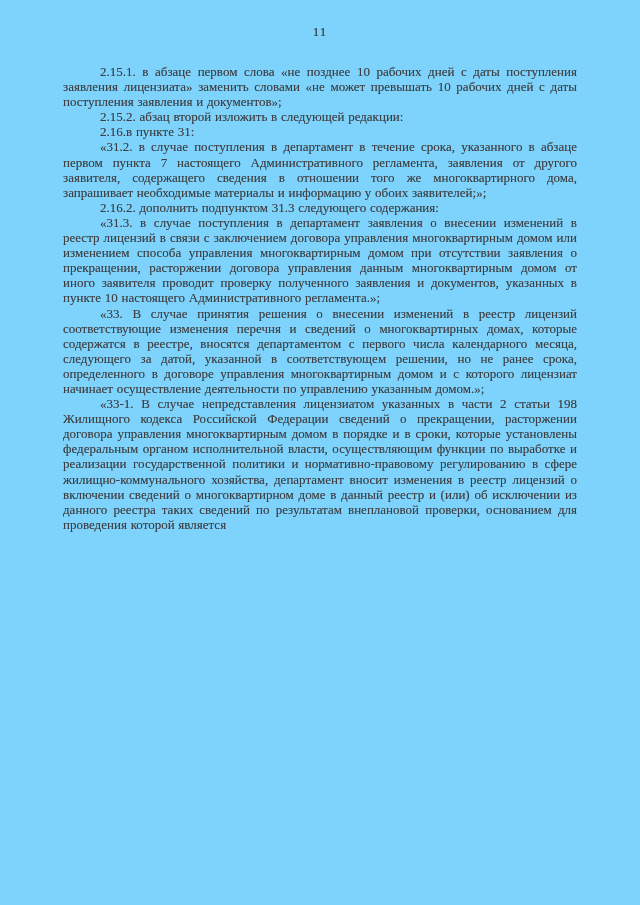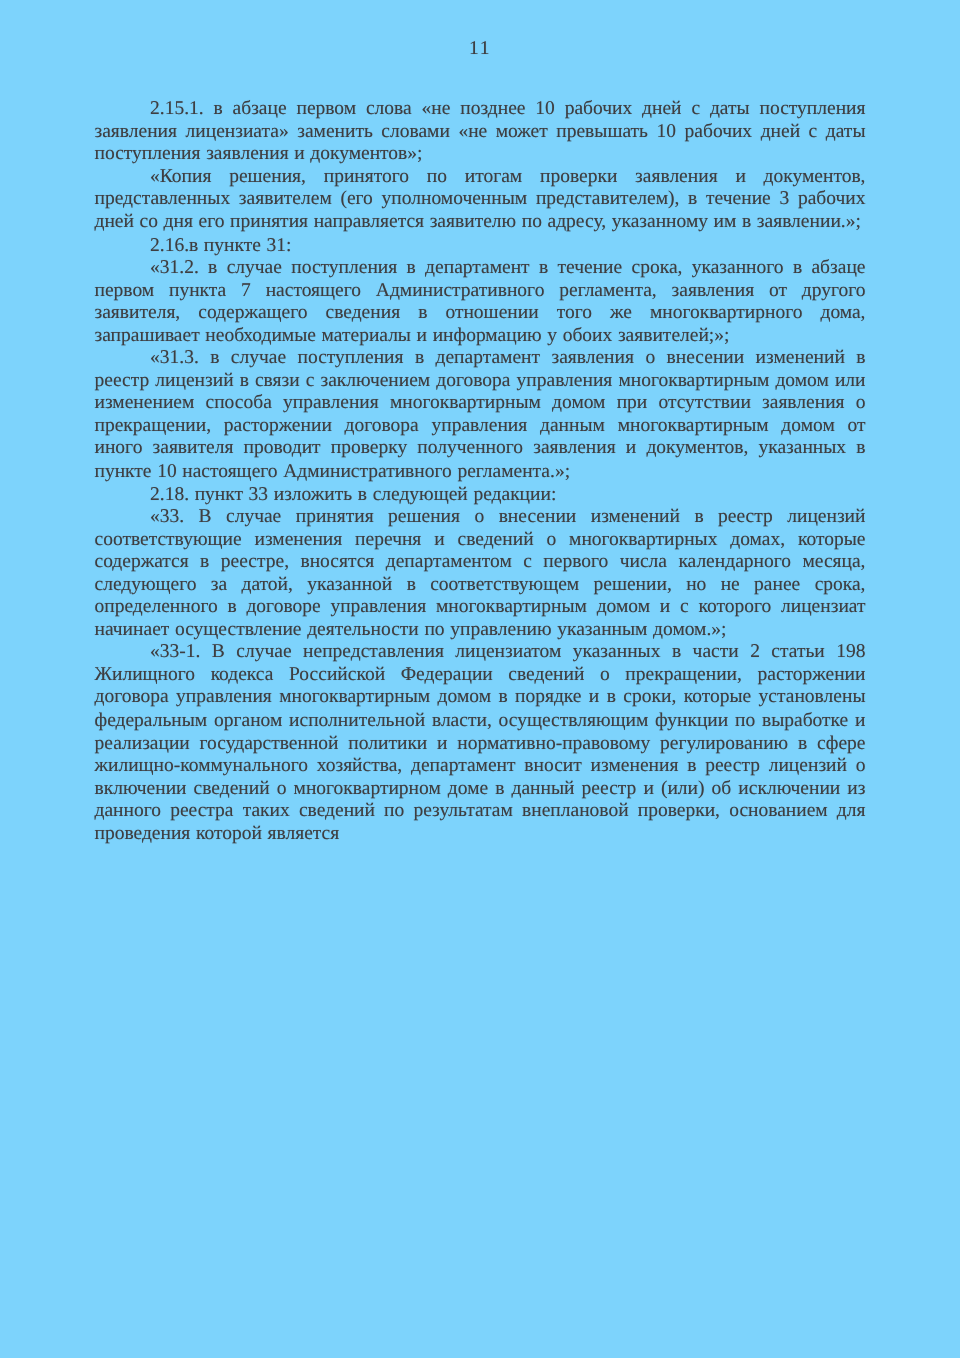--- a/index.html
+++ b/index.html
@@ -44,21 +44,21 @@
     word-spacing: 0.5px;
   }
 </style>
 </head>
 <body>
 
 <div class="page">
   <div class="page-number">11</div>
   <div class="content">
       <p class="para">2.15.1. в абзаце первом слова «не позднее 10 рабочих дней с даты поступления заявления лицензиата» заменить словами «не может превышать 10 рабочих дней с даты поступления заявления и документов»;</p>
-      <p class="para">«Копия решения, принятого по итогам проверки заявления и документов, представленных заявителем (его уполномоченным представителем), в течение 3 рабочих дней со дня его принятия направляется заявителю по адресу, указанному им в заявлении.»;</p>
+      <p class="para">2.15.2. абзац второй изложить в следующей редакции:</p>
       <p class="para">2.16.в пункте 31:</p>
       <p class="para">«31.2. в случае поступления в департамент в течение срока, указанного в абзаце первом пункта 7 настоящего Административного регламента, заявления от другого заявителя, содержащего сведения в отношении того же многоквартирного дома, запрашивает необходимые материалы и информацию у обоих заявителей;»;</p>
+      <p class="para">2.16.2. дополнить подпунктом 31.3 следующего содержания:</p>
       <p class="para">«31.3. в случае поступления в департамент заявления о внесении изменений в реестр лицензий в связи с заключением договора управления многоквартирным домом или изменением способа управления многоквартирным домом при отсутствии заявления о прекращении, расторжении договора управления данным многоквартирным домом от иного заявителя проводит проверку полученного заявления и документов, указанных в пункте 10 настоящего Административного регламента.»;</p>
-      <p class="para">2.18. пункт 33 изложить в следующей редакции:</p>
       <p class="para">«33. В случае принятия решения о внесении изменений в реестр лицензий соответствующие изменения перечня и сведений о многоквартирных домах, которые содержатся в реестре, вносятся департаментом с первого числа календарного месяца, следующего за датой, указанной в соответствующем решении, но не ранее срока, определенного в договоре управления многоквартирным домом и с которого лицензиат начинает осуществление деятельности по управлению указанным домом.»;</p>
       <p class="para">«33-1. В случае непредставления лицензиатом указанных в части 2 статьи 198 Жилищного кодекса Российской Федерации сведений о прекращении, расторжении договора управления многоквартирным домом в порядке и в сроки, которые установлены федеральным органом исполнительной власти, осуществляющим функции по выработке и реализации государственной политики и нормативно-правовому регулированию в сфере жилищно-коммунального хозяйства, департамент вносит изменения в реестр лицензий о включении сведений о многоквартирном доме в данный реестр и (или) об исключении из данного реестра таких сведений по результатам внеплановой проверки, основанием для проведения которой является</p>
     </div>
 </div>
 
 </body></html>

